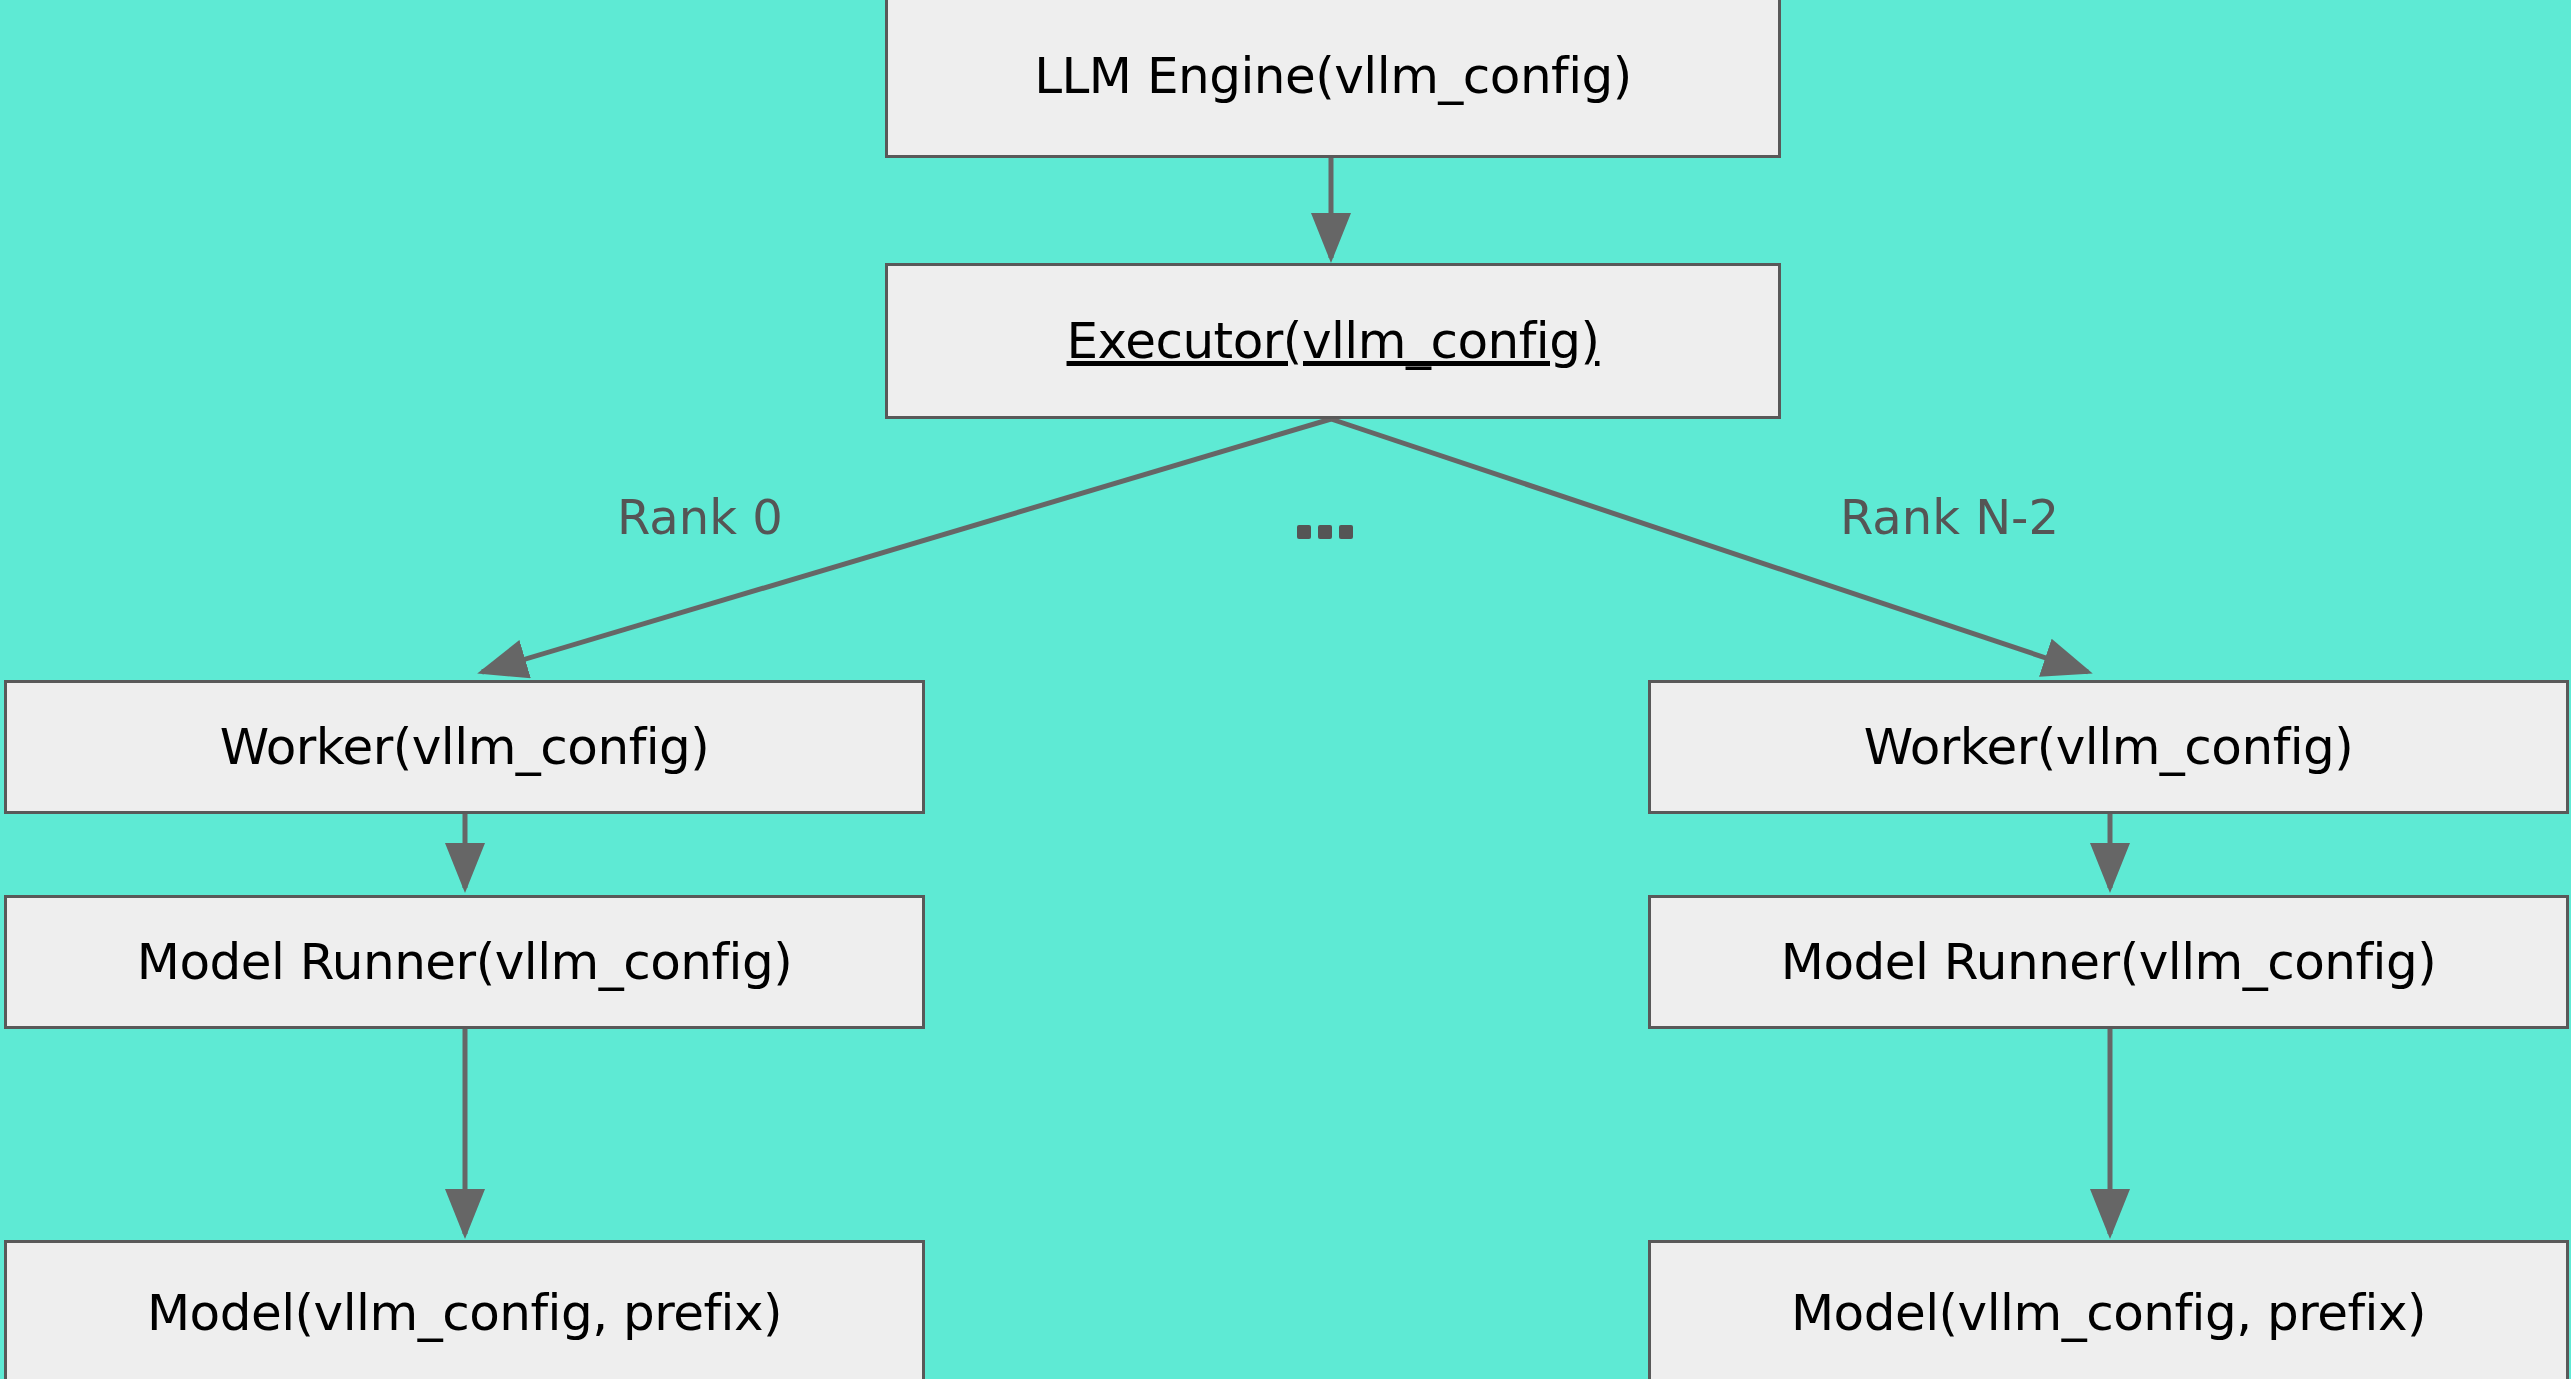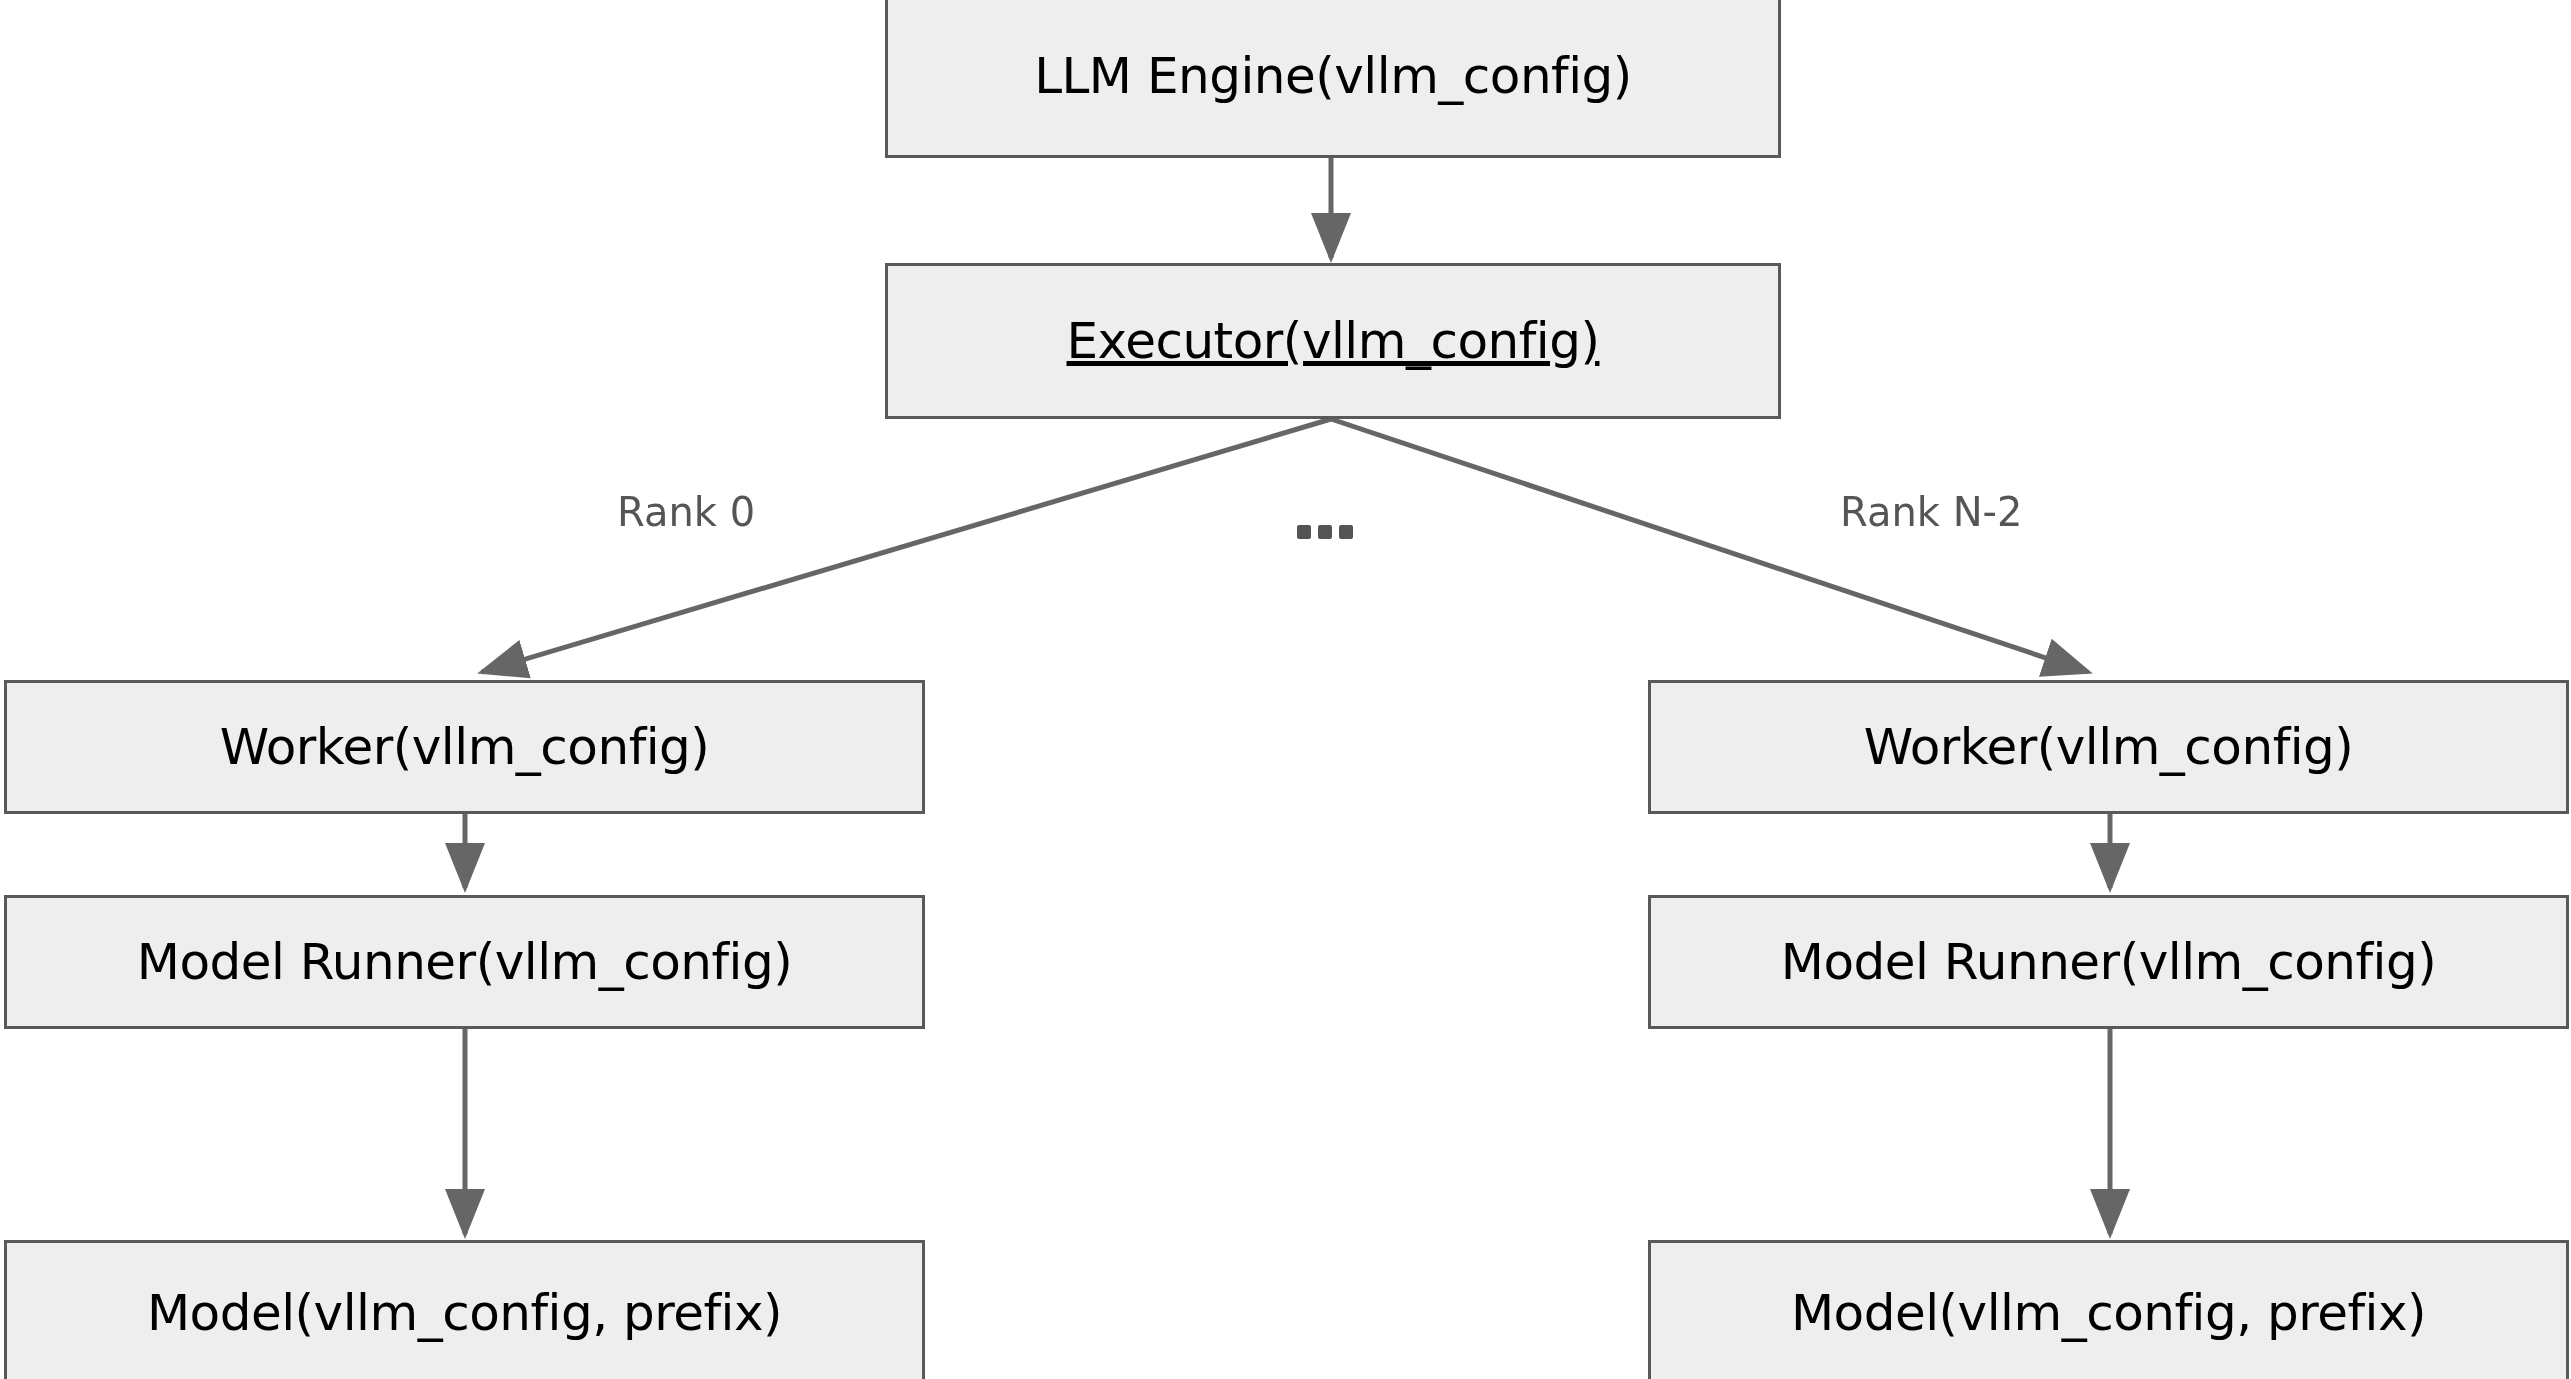--- a/index.html
+++ b/index.html
@@ -4,42 +4,42 @@
 <style>
   html, body {
     margin: 0;
     padding: 0;
     background: #000000;
   }
   #canvas {
     position: relative;
     width: 2571px;
     height: 1379px;
-    background: #ffffff;
+    background: #5eead4;
     overflow: hidden;
     font-family: "DejaVu Sans", sans-serif;
   }
   .node {
     position: absolute;
     background: #eeeeee;
     border: 3px solid #595959;
     box-sizing: border-box;
     display: flex;
     align-items: center;
     justify-content: center;
     color: #000000;
     font-size: 50px;
     font-weight: 400;
     letter-spacing: -0.5px;
     white-space: nowrap;
   }
   .edge-label {
     position: absolute;
     color: #555555;
-    font-size: 40px;
+    font-size: 48px;
     font-weight: 400;
     white-space: nowrap;
     letter-spacing: 0px;
   }
   .dots {
     position: absolute;
     display: flex;
     gap: 7px;
     align-items: center;
   }

